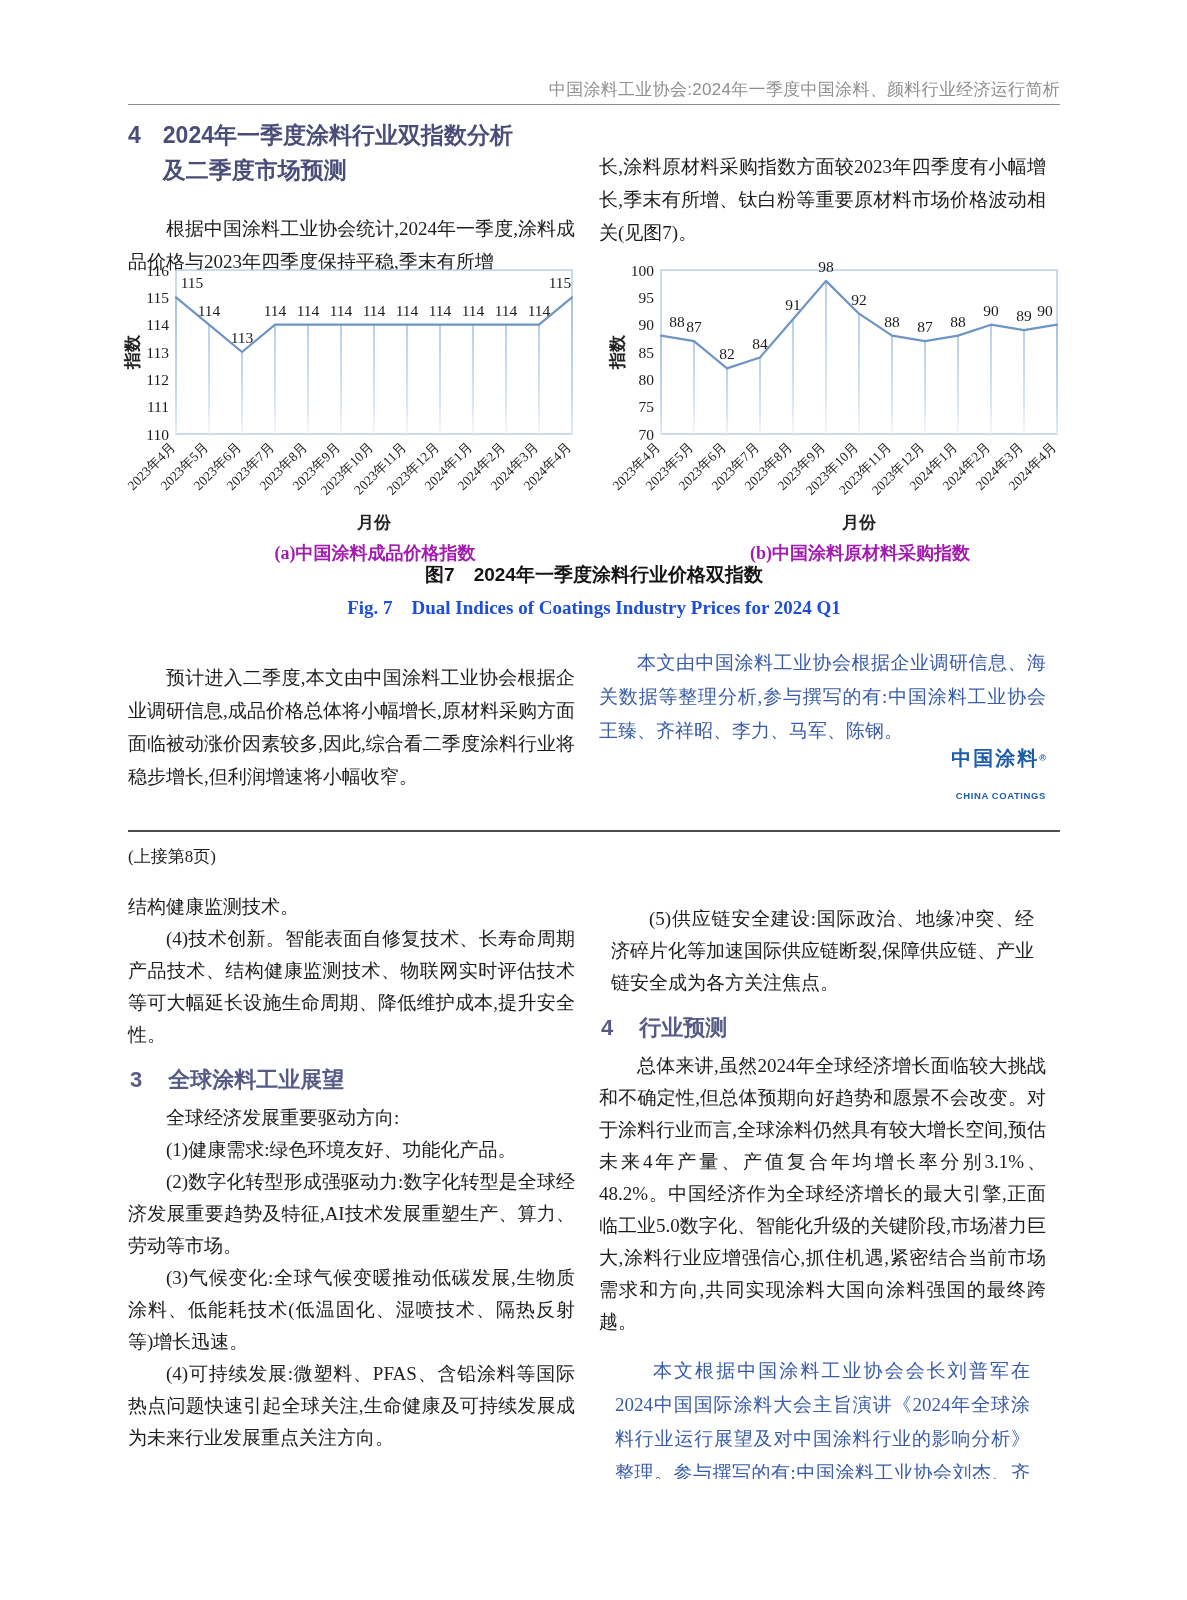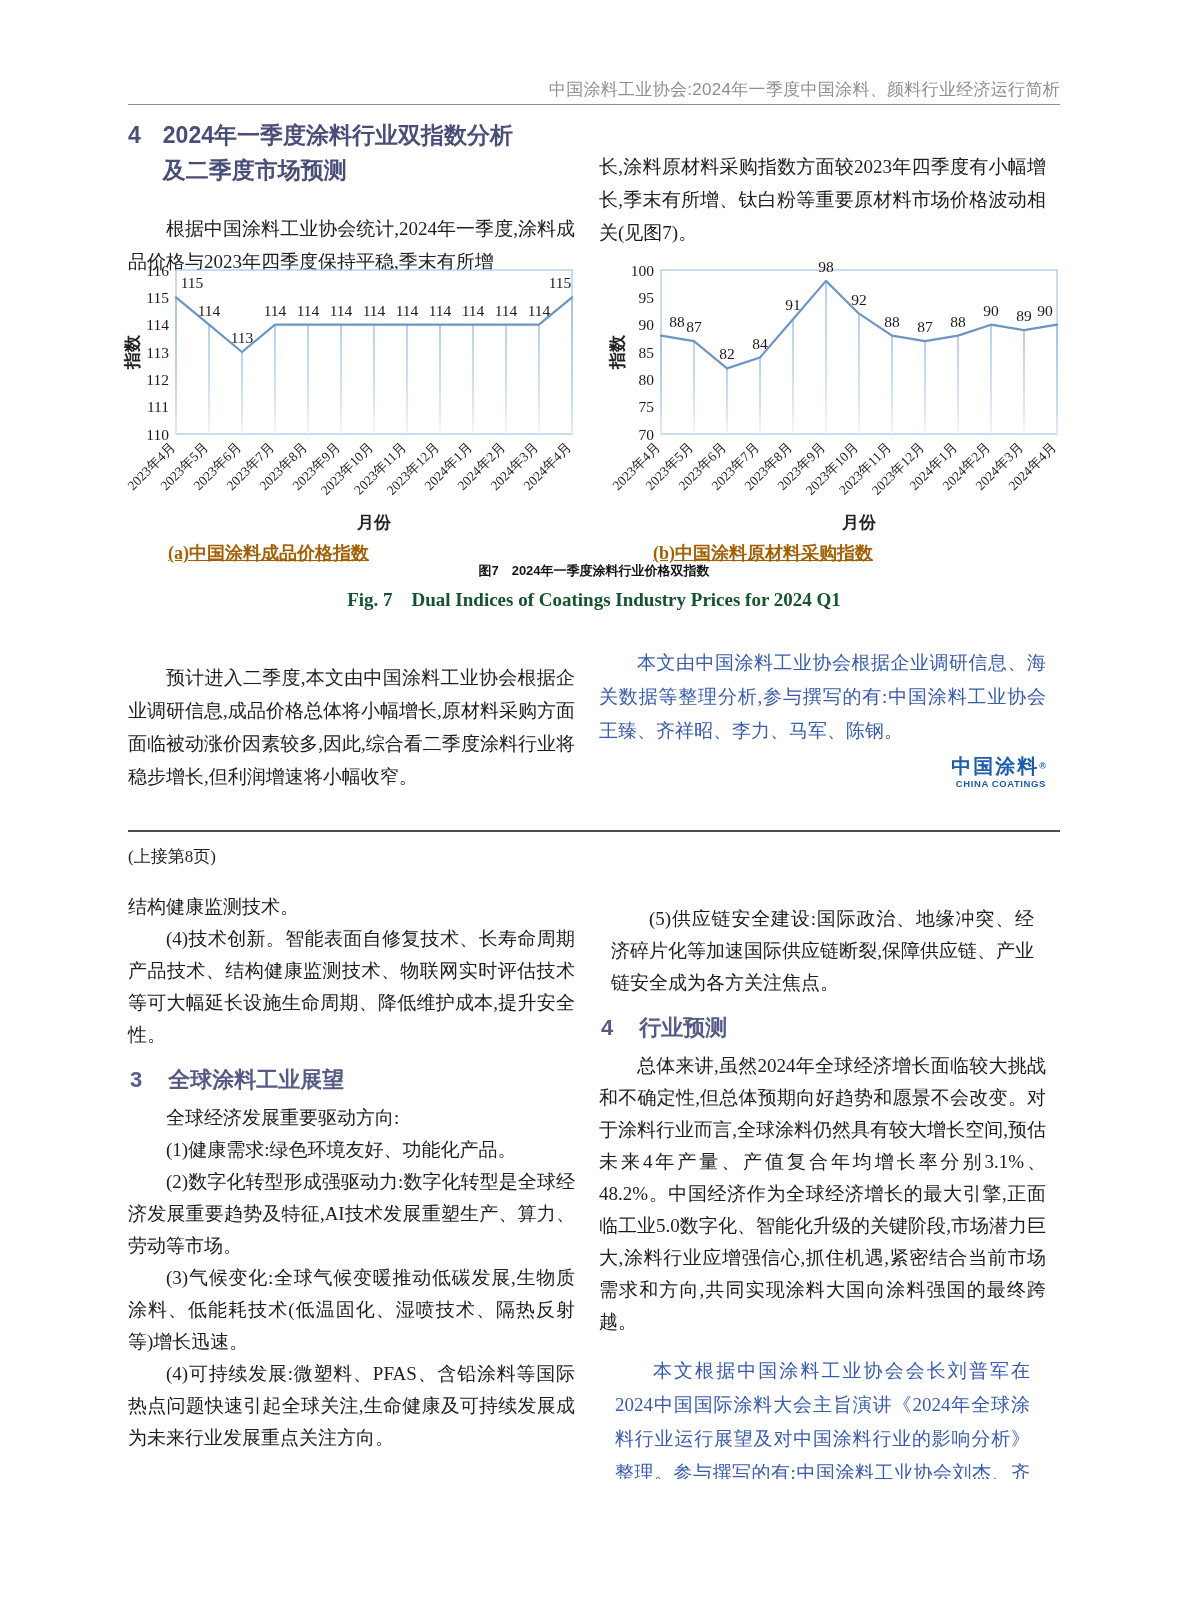--- a/index.html
+++ b/index.html
@@ -23,32 +23,32 @@
   }
   .para{font-size:19px;line-height:33px;text-align:justify;}
   .indent{text-indent:2em;}
   .top-left-para{position:absolute;top:193px;left:128px;width:447px;}
   .top-right-para{position:absolute;top:131px;left:599px;width:447px;}
 
   
   .charts-row{position:absolute;top:256px;left:120px;width:947px;display:flex;justify-content:space-between;}
   .chart-block{width:462px;}
   .chart-caption{
-    padding-left:48px;font-weight:bold;color:#a16207;font-size:18px;margin-top:1px;text-decoration:underline;
+    text-align:center;padding-left:48px;font-weight:bold;color:#a21caf;font-size:18px;margin-top:1px;
   }
   .fig-caption{position:absolute;top:562px;left:128px;right:127px;text-align:center;}
-  .fig-cn{font-family:"Liberation Sans","DejaVu Sans",sans-serif;font-weight:bold;font-size:13px;color:#141414;}
-  .fig-en{font-weight:bold;font-size:19px;margin-top:7px;color:#14532d;}
+  .fig-cn{font-family:"Liberation Sans","DejaVu Sans",sans-serif;font-weight:bold;font-size:19px;color:#141414;}
+  .fig-en{font-weight:bold;font-size:19px;margin-top:7px;color:#1d4ed8;}
 
   
   .mid-left{position:absolute;top:642px;left:128px;width:447px;}
   .mid-right{position:absolute;top:646px;left:599px;width:447px;}
   .credit{color:#3a5ca8;font-size:19px;line-height:34px;text-align:justify;text-indent:2em;}
 
-  .logo{display:flex;flex-direction:column;align-items:flex-end;margin-top:8px;}
+  .logo{display:flex;flex-direction:column;align-items:flex-end;gap:20px;}
   .logo-cn{
     font-family:"Liberation Sans","DejaVu Sans",sans-serif;font-weight:900;
     color:#1d5ca9;font-size:20px;letter-spacing:2px;line-height:20px;
   }
   .logo-mark{font-size:9px;vertical-align:top;letter-spacing:0;}
   .logo-en{
     font-family:"Liberation Sans","DejaVu Sans",sans-serif;font-weight:bold;
     color:#1d5ca9;font-size:9.5px;letter-spacing:.6px;margin-top:2px;
   }
 

